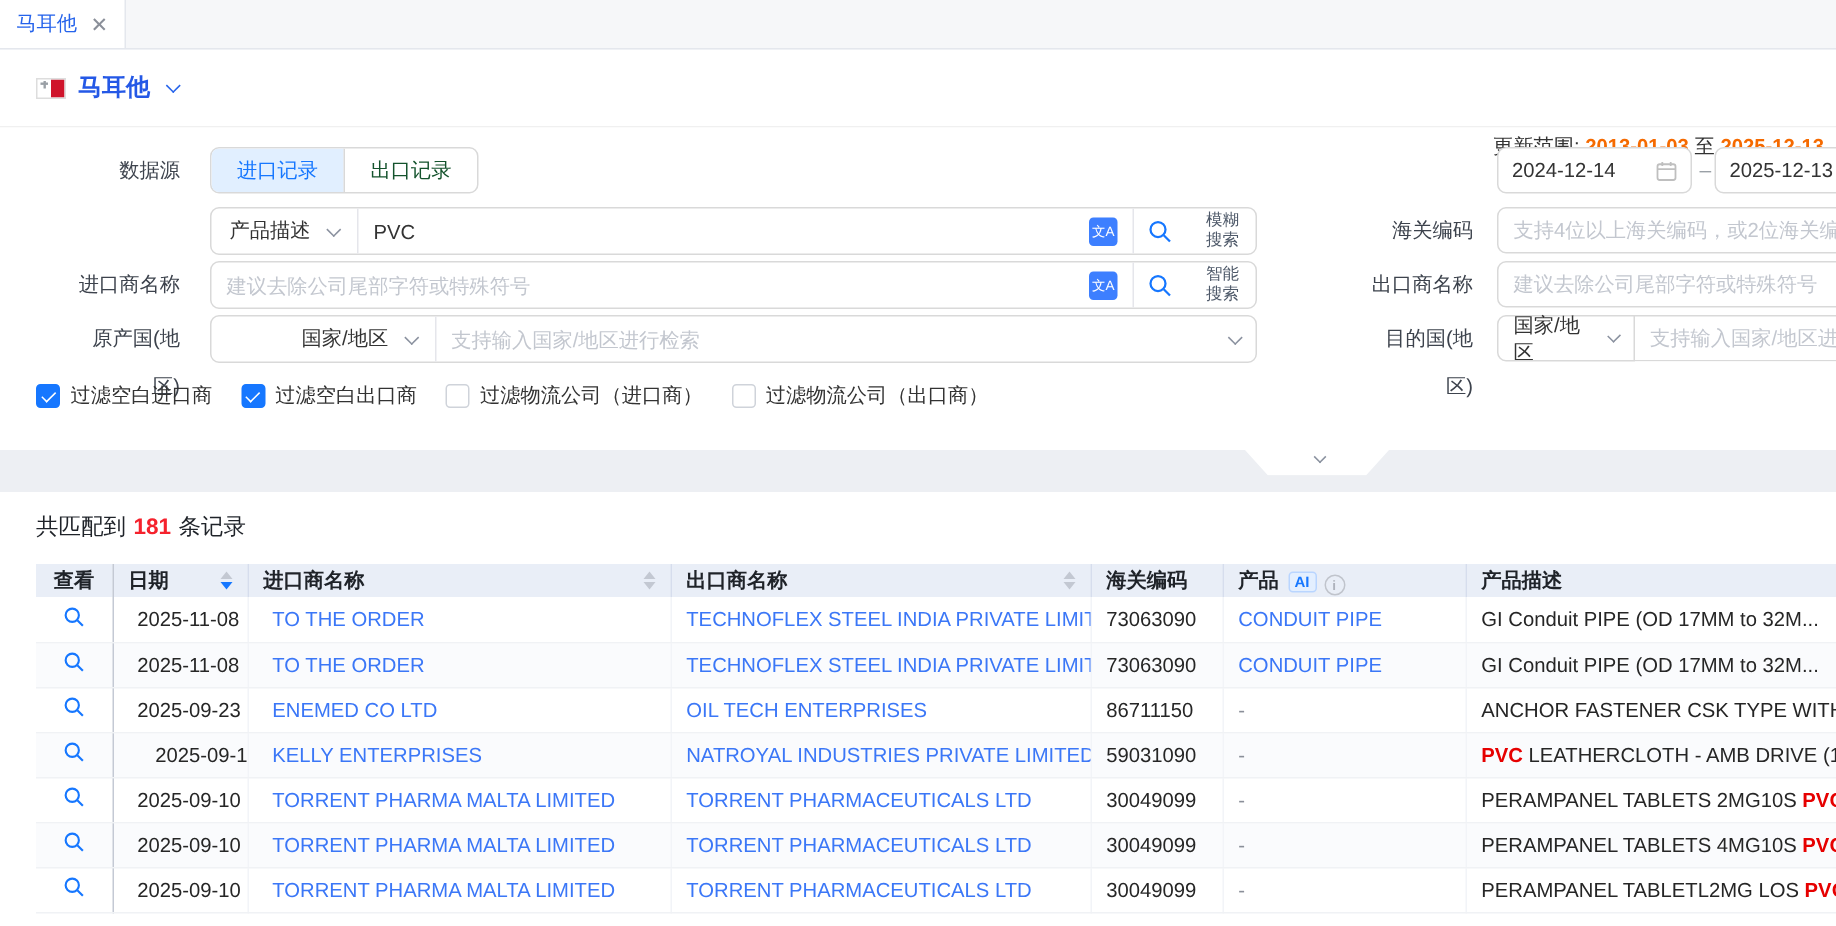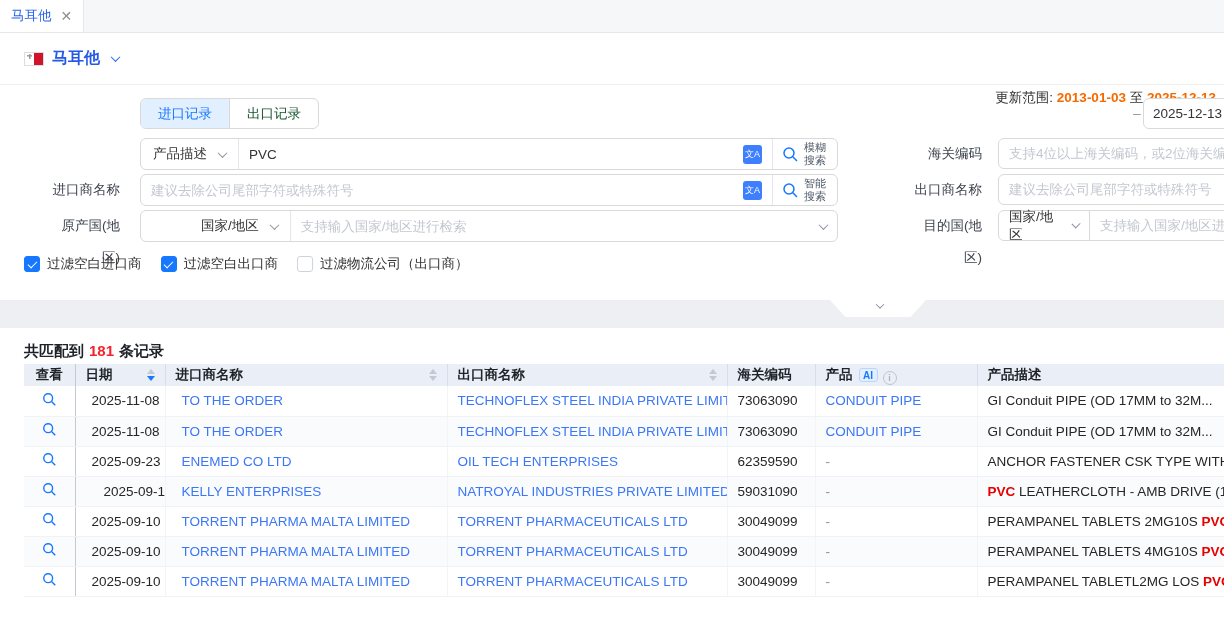--- a/index.html
+++ b/index.html
@@ -48,21 +48,21 @@
   .date-sep { position:absolute; color:#9aa0a6; line-height:31px; }
 
   .grp { position:absolute; left:140px; width:698px; height:32px; border:1px solid #d9d9d9;
     border-radius:6px; background:#fff; display:flex; align-items:stretch; }
   .grp .sel { display:flex; align-items:center; gap:8px; padding:0 12px; border-right:1px solid #e5e6eb;
     color:#333; font-size:13.5px; white-space:nowrap; cursor:pointer; }
   .grp .txt { flex:1; display:flex; align-items:center; padding:0 10px; gap:8px; min-width:0; }
   .grp input { border:none; outline:none; flex:1; font-size:13.5px; color:#333; min-width:0;
     font-family:inherit; background:transparent; }
   .grp input::placeholder { color:#c3c7cf; }
-  .grp .tail { display:flex; align-items:center; gap:5px; padding:0 9px; border-left:1px solid #e5e6eb; cursor:pointer; }
+  .grp .tail { display:flex; align-items:center; gap:22px; padding:0 9px; border-left:1px solid #e5e6eb; cursor:pointer; }
   .tail-label { font-size:11px; line-height:1.15; color:#4e5969; width:24px; }
   .tr-icon { width:19px; height:19px; background:#3d7fff; border-radius:3px; color:#fff;
     font-size:9px; display:flex; align-items:center; justify-content:center; flex:none; cursor:pointer; }
 
   .plain-inp { position:absolute; left:998px; height:31px; border:1px solid #d9d9d9; border-radius:6px;
     background:#fff; display:flex; align-items:center; padding:0 10px; }
   .plain-inp input { border:none; outline:none; width:100%; font-size:13.5px; color:#333; font-family:inherit; }
   .plain-inp input::placeholder { color:#c3c7cf; }
   .sel-r { position:absolute; left:998px; width:92px; height:31px; border:1px solid #d9d9d9;
     border-radius:6px 0 0 6px; background:#fff; display:flex; align-items:center; gap:8px;
@@ -77,21 +77,21 @@
   .check span.lbl { font-size:13.5px; color:#333; }
 
   .gray-strip { height:28px; background:#edeff3; position:relative; }
   .collapse-tab { position:absolute; top:0; left:830px; width:96px; height:17px; background:#fff;
     clip-path:polygon(0 0,100% 0,84% 100%,16% 100%); display:flex; align-items:flex-start;
     justify-content:center; cursor:pointer; }
   .collapse-tab .chev { border-color:#8a919f; width:6px; height:6px; margin-top:3px; }
 
   
   .content { background:#fff; padding:14px 0 0 24px; }
-  .result-line { font-size:15px; font-weight:bold; color:#1f2329; margin-bottom:3px; }
+  .result-line { font-size:15px; font-weight:normal; color:#1f2329; margin-bottom:15px; }
   .result-line b { color:#f5222d; padding:0 5px; }
 
   table { border-collapse:collapse; table-layout:fixed; width:1373px; }
   thead th { background:#e9eef7; height:22px; font-size:13.5px; font-weight:bold; color:#1f2329;
     text-align:left; padding:0 10px; border-right:1px solid #d6dded;margin-left:24px; }
   thead th:last-child { border-right:none; }
   thead th.c-view { text-align:center; padding:0; border-right:1px solid #c4c9d4; }
   th .th-flex { display:flex; align-items:center; justify-content:space-between; }
   .sorter { display:inline-flex; flex-direction:column; gap:2px; margin-left:6px; cursor:pointer; }
   .sorter i { width:0; height:0; border-left:4.5px solid transparent; border-right:4.5px solid transparent; }
@@ -131,23 +131,33 @@
 
 <div class="filter-panel">
 
   <div class="update-range">
     <span>更新范围:</span>
     <b>2013-01-03</b>
     <span>至</span>
     <b>2025-12-13</b>
   </div>
 
+  <div class="f-label r1">数据源</div>
   <div class="seg r1">
     <div class="seg-item active">进口记录</div>
     <div class="seg-item">出口记录</div>
+  </div>
+  <div class="date-inp r1" style="left:998px; width:130px;">
+    <span class="dval">2024-12-14</span>
+    <svg width="14" height="14" viewBox="0 0 14 14" fill="none" stroke="#bfbfbf" stroke-width="1.2">
+        <rect x="1" y="2.5" width="12" height="10.5" rx="1.5"></rect>
+        <line x1="1" y1="5.8" x2="13" y2="5.8"></line>
+        <line x1="4.2" y1="1" x2="4.2" y2="3.6"></line>
+        <line x1="9.8" y1="1" x2="9.8" y2="3.6"></line>
+      </svg>
   </div>
   <span class="date-sep r1" style="left:1133px;">–</span>
   <div class="date-inp r1" style="left:1143px; width:130px;">
     <span class="dval">2025-12-13</span>
   </div>
 
   <div class="grp r2">
     <div class="sel">
       <span>产品描述</span>
       <span class="chev gray"></span>
@@ -209,20 +219,24 @@
   </div>
 
   <div class="checks">
       <label class="check">
         <span class="cb checked"></span>
         <span class="lbl">过滤空白进口商</span>
       </label>
       <label class="check">
         <span class="cb checked"></span>
         <span class="lbl">过滤空白出口商</span>
+      </label>
+      <label class="check">
+        <span class="cb"></span>
+        <span class="lbl">过滤物流公司（进口商）</span>
       </label>
       <label class="check">
         <span class="cb"></span>
         <span class="lbl">过滤物流公司（出口商）</span>
       </label>
     </div>
 </div>
 
 <div class="gray-strip">
   <div class="collapse-tab">
@@ -314,21 +328,21 @@
         <tr>
           <td class="c-view"><span class="view-btn">
               <svg width="15" height="15" viewBox="0 0 17 17" fill="none" stroke="#1677ff" stroke-width="1.6">
                 <circle cx="7" cy="7" r="5"></circle>
                 <line x1="10.8" y1="10.8" x2="15" y2="15"></line>
               </svg>
             </span></td>
           <td style="padding-left: 16px;">2025-09-23</td>
           <td style="padding-left: 16px;"><a class="cell-link">ENEMED CO LTD</a></td>
           <td><a class="cell-link">OIL TECH ENTERPRISES</a></td>
-          <td>62359590</td>
+          <td>86711150</td>
           <td><span class="dash">-</span></td>
           <td><span>ANCHOR FASTENER CSK TYPE WITH ...</span></td>
         </tr>
         <tr class="stripe">
           <td class="c-view"><span class="view-btn">
               <svg width="15" height="15" viewBox="0 0 17 17" fill="none" stroke="#1677ff" stroke-width="1.6">
                 <circle cx="7" cy="7" r="5"></circle>
                 <line x1="10.8" y1="10.8" x2="15" y2="15"></line>
               </svg>
             </span></td>

